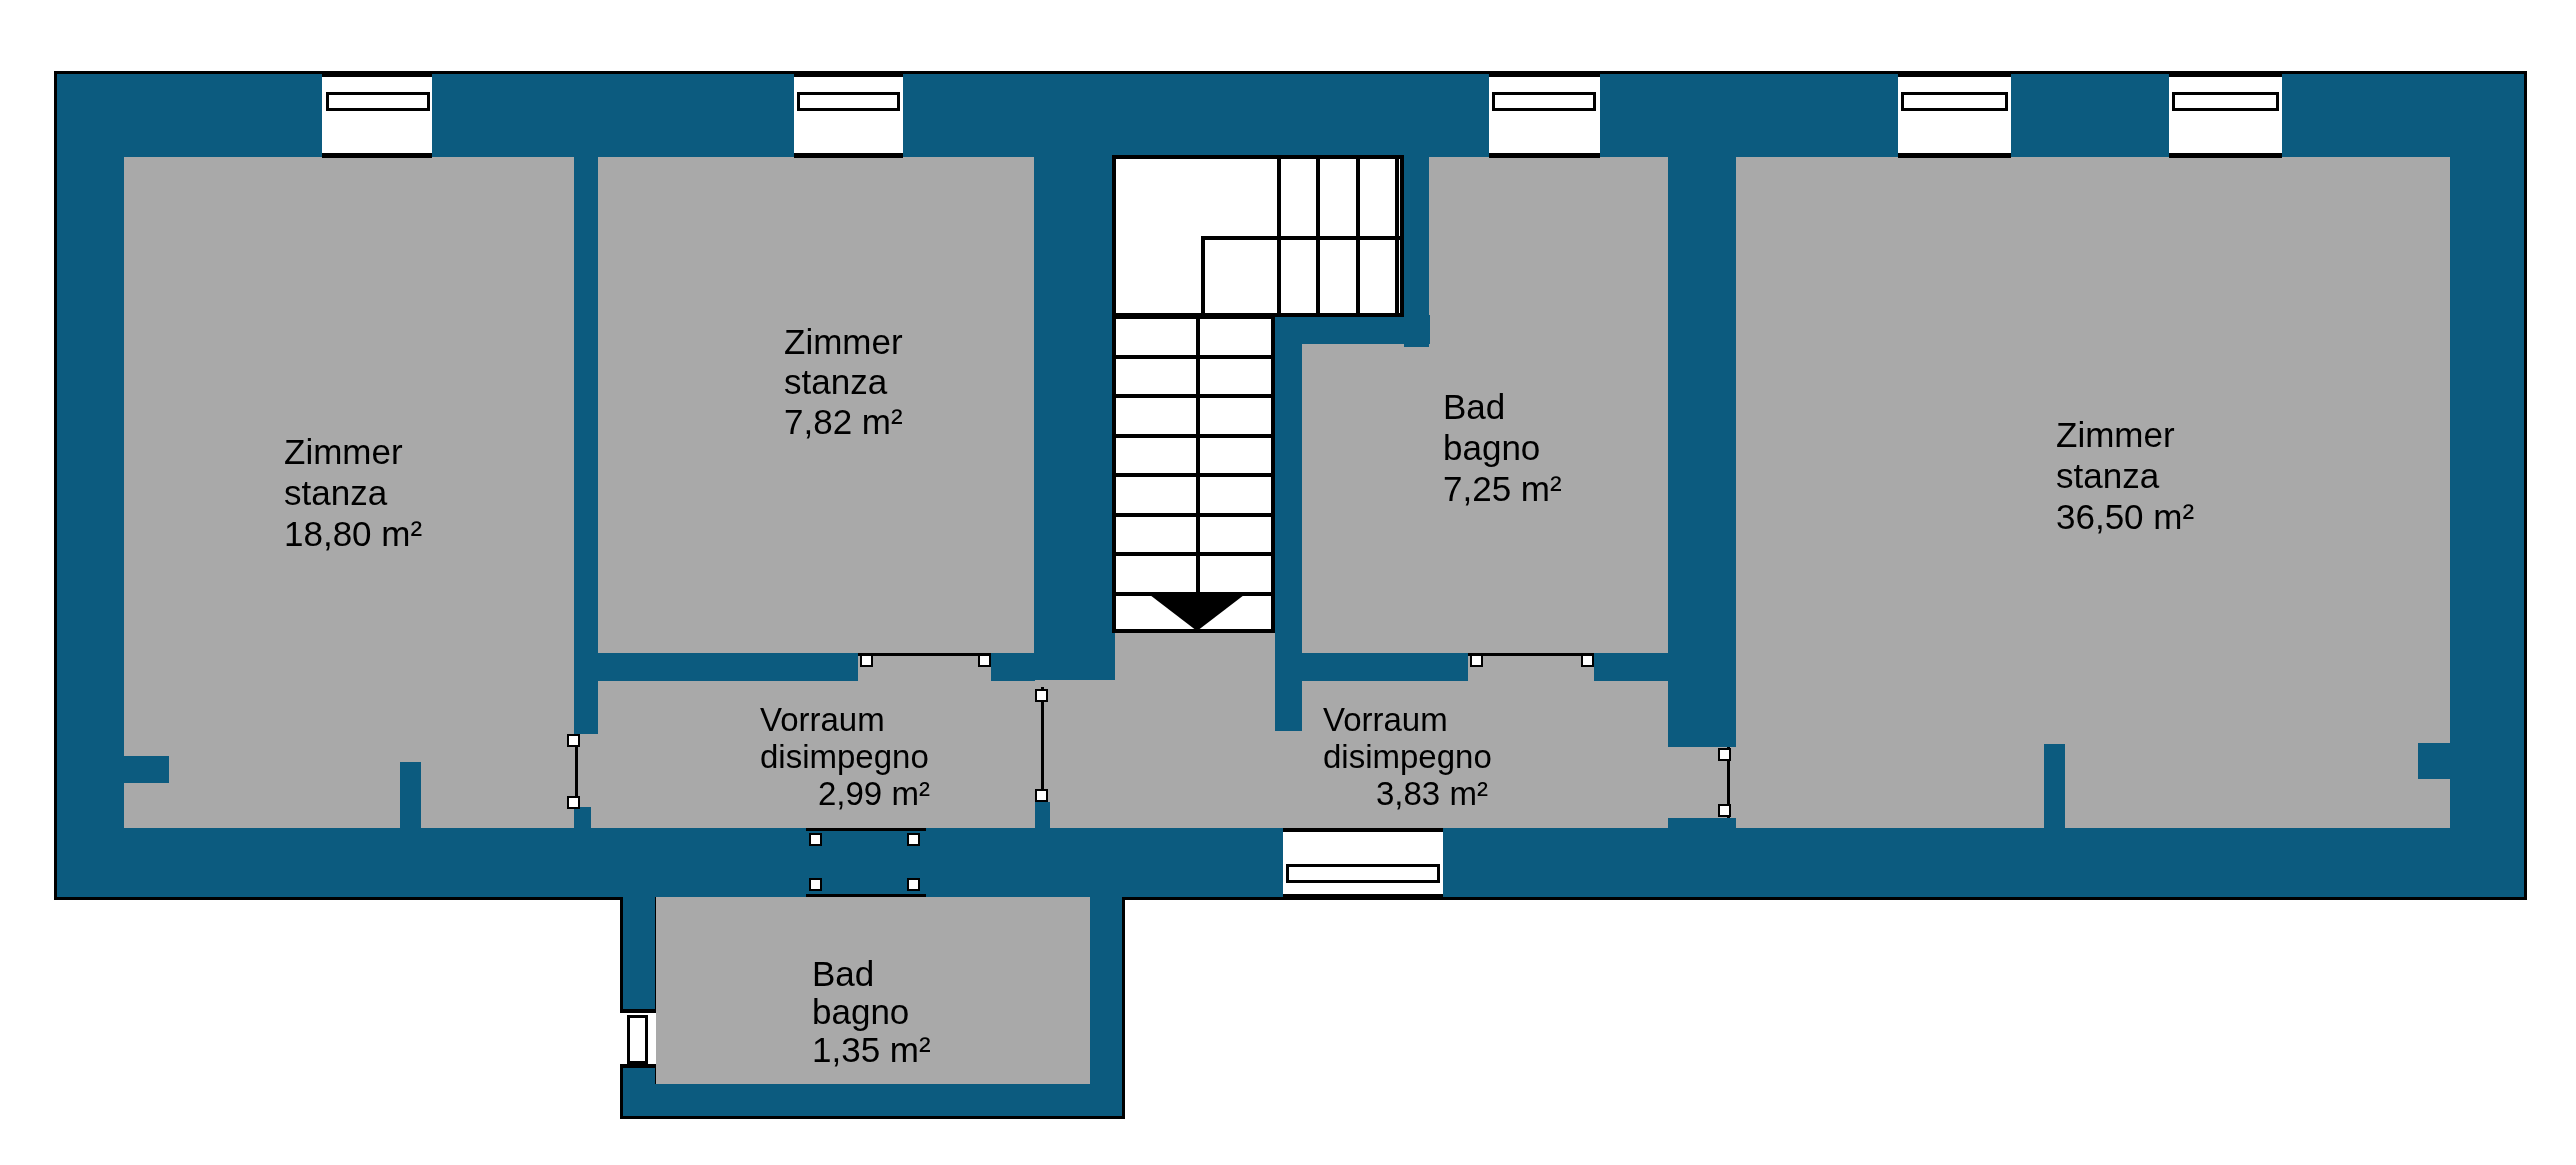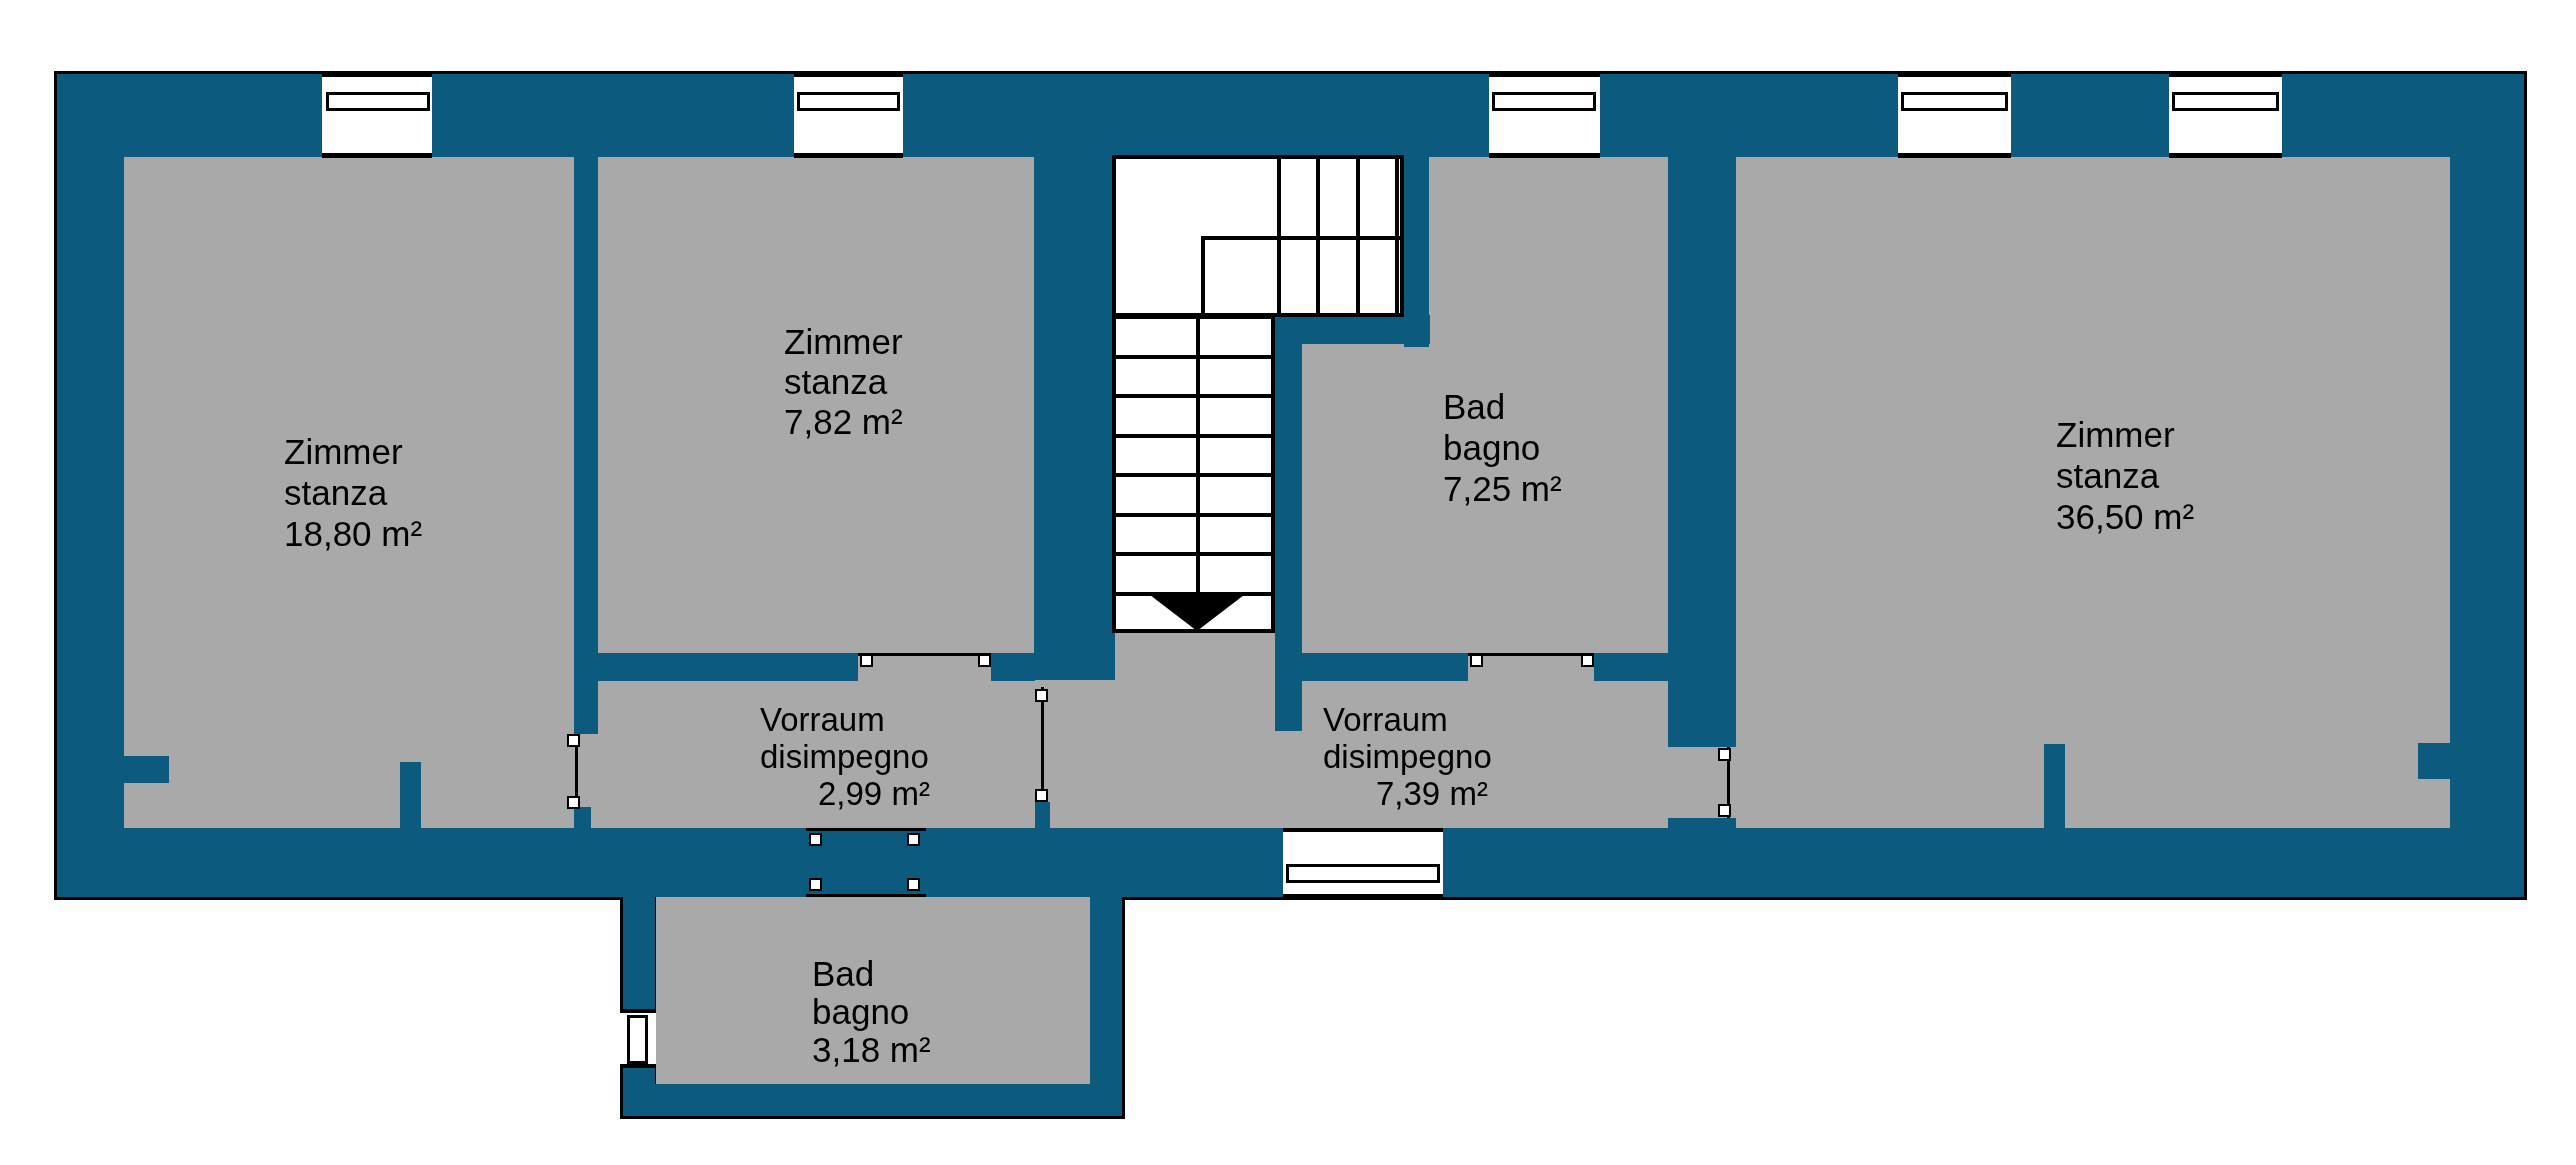--- a/index.html
+++ b/index.html
@@ -179,23 +179,23 @@
 
   <div class="label fs42 ind73" style="left:760px;top:701px;">
     <div>Vorraum</div>
     <div>disimpegno</div>
     <div>2,99 m²</div>
   </div>
 
   <div class="label fs42 ind67" style="left:1323px;top:701px;">
     <div>Vorraum</div>
     <div>disimpegno</div>
-    <div>7,39 m²</div>
+    <div>3,83 m²</div>
   </div>
 
   <div class="label fs44c" style="left:812px;top:955px;">
     <div>Bad</div>
     <div>bagno</div>
-    <div>3,18 m²</div>
+    <div>1,35 m²</div>
   </div>
 
 </div>
 
 
 </body></html>

